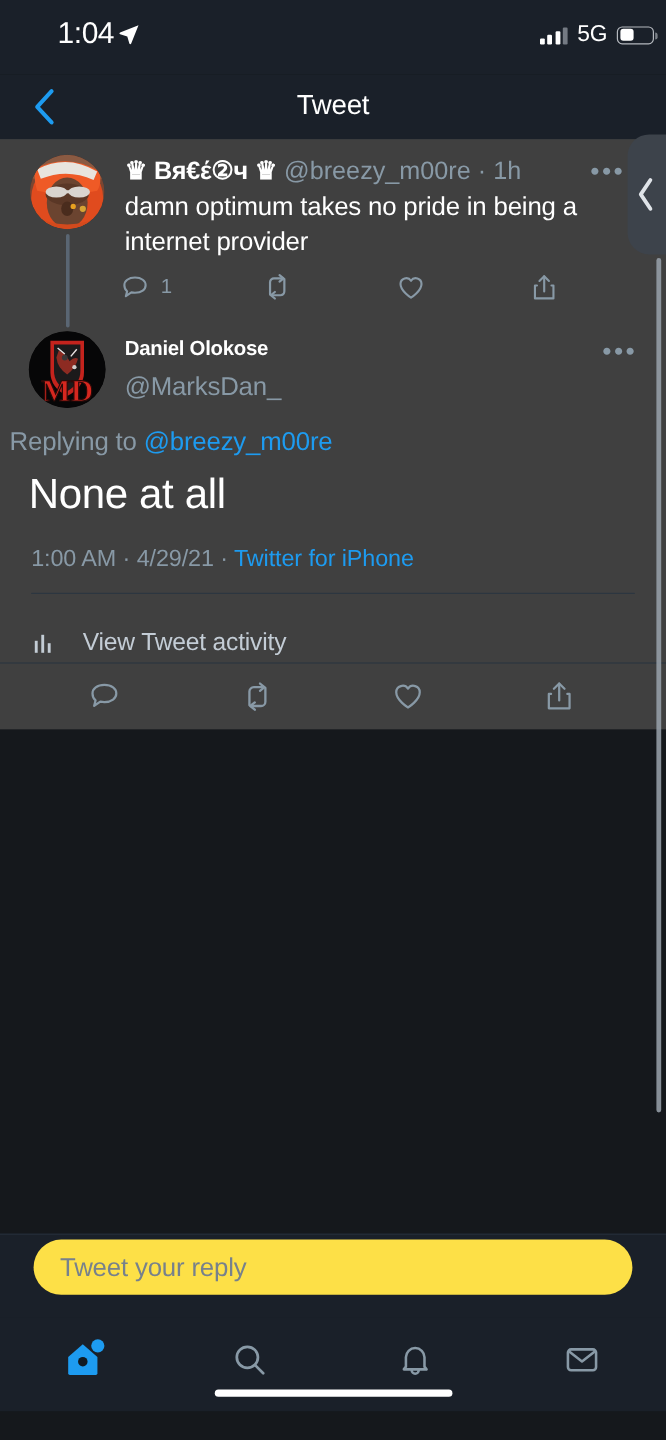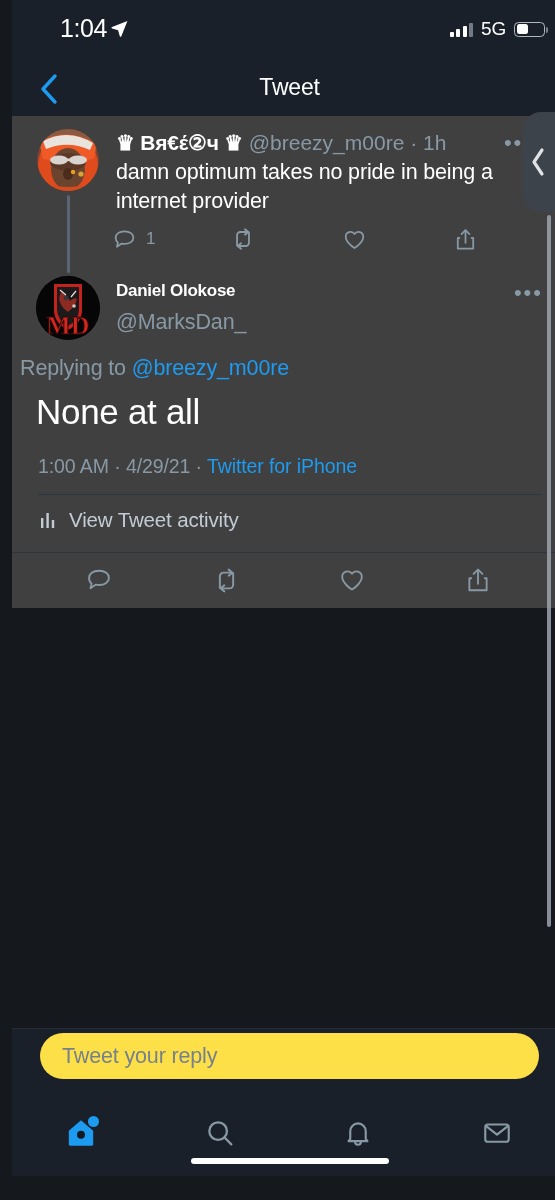--- a/index.html
+++ b/index.html
@@ -12,21 +12,20 @@
     height: 1200px;
     font-family: "Liberation Sans", sans-serif;
     -webkit-font-smoothing: antialiased;
     overflow: hidden;
     position: relative;
   }
   #app {
     position: absolute;
     inset: 0;
     background: #15181c;
-    margin-left: 12px;
   }
 
   
   .statusbar {
     position: absolute;
     top: 0; left: 0;
     width: 555px; height: 62px;
     background: #1a2029;
   }
   .sb-time {
@@ -37,21 +36,21 @@
     font-weight: 500;
     letter-spacing: -0.4px;
   }
   .sb-locarrow {
     position: absolute;
     left: 98px; top: 19px;
     width: 19px; height: 19px;
   }
   .sb-right {
     position: absolute;
-    right: 22px; top: 18px;
+    right: 10px; top: 18px;
     display: flex;
     align-items: center;
     gap: 8px;
     justify-content: space-between;
   }
   .sb-bars { display: flex; align-items: flex-end; gap: 2.5px; height: 15px; }
   .sb-bars i { display: block; width: 4px; background: #ffffff; border-radius: 1px; }
   .sb-bars i:nth-child(1) { height: 5px; }
   .sb-bars i:nth-child(2) { height: 8px; }
   .sb-bars i:nth-child(3) { height: 11px; }
@@ -251,24 +250,24 @@
   }
   .m-meta a { color: #1d9bf0; text-decoration: none; }
   .m-divider {
     position: absolute;
     left: 26px; top: 230px;
     width: 503px; height: 1px;
     background: #2c3640;
   }
   .m-activity {
     position: absolute;
-    left: 28px; top: 244px;
+    left: 28px; top: 260px;
     display: flex;
     align-items: center;
-    gap: 12px;
+    gap: 24px;
   }
   .m-activity span {
     color: #c3ccd5;
     font-size: 20.5px;
     letter-spacing: -0.15px;
   }
   .m-divider2 {
     position: absolute;
     left: 0; top: 288px;
     width: 555px; height: 1px;

